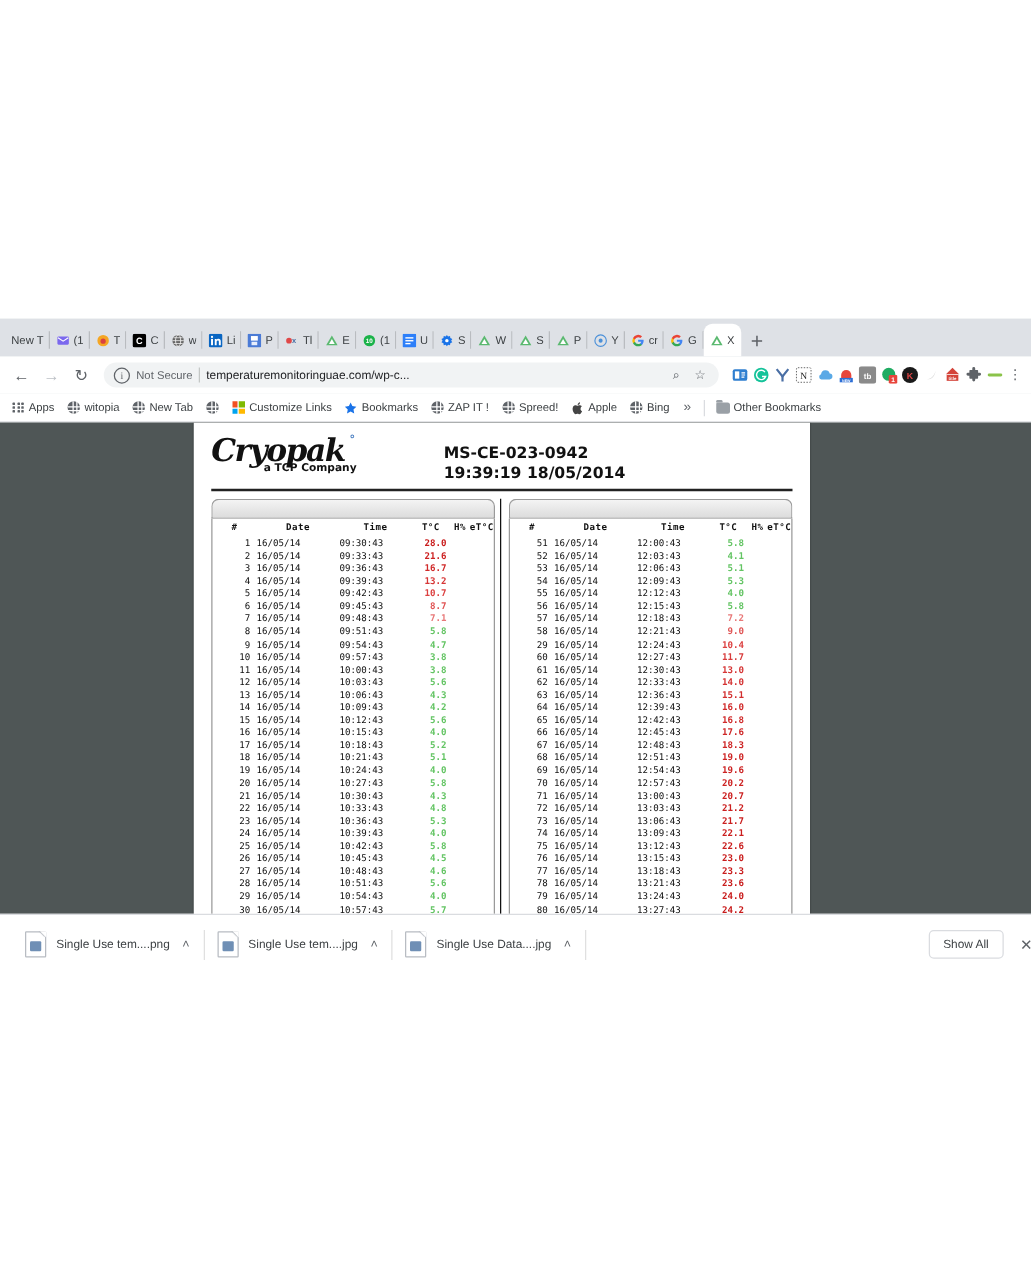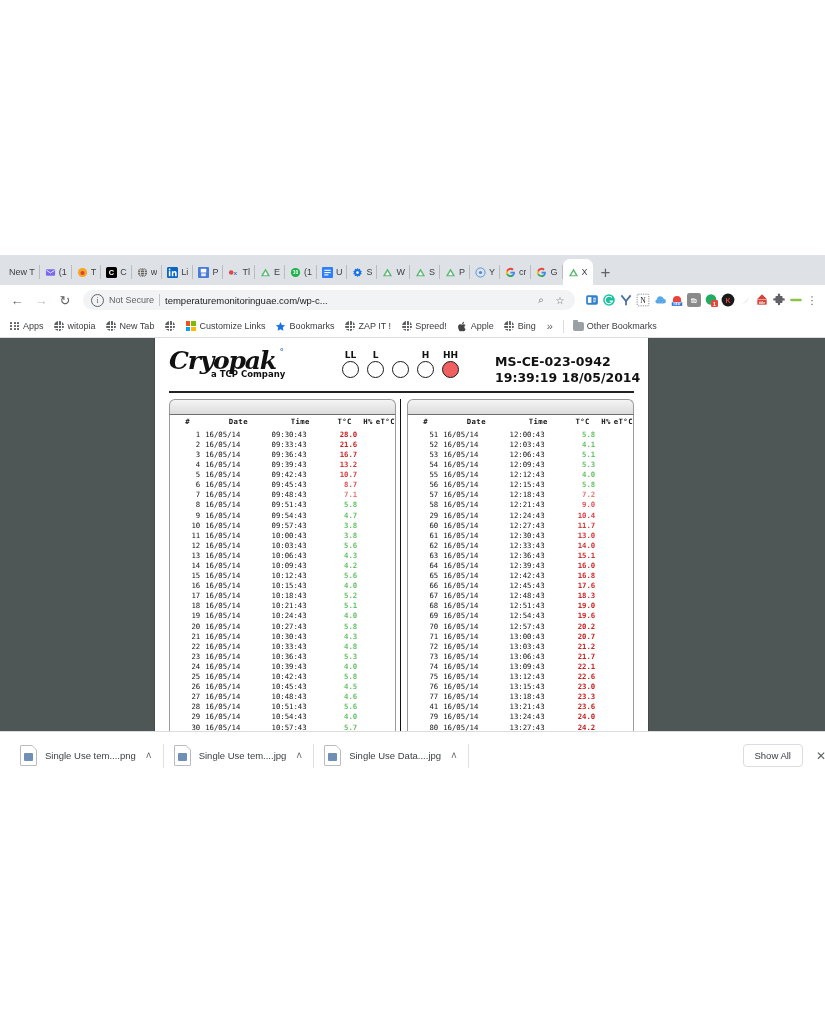--- a/index.html
+++ b/index.html
@@ -458,42 +458,20 @@
 
         <div class="rpt-head">
           <div class="logo-block">
             <div class="logo-main">
               <span>Cryopak</span>
               <span class="logo-deg">°</span>
             </div>
             <div class="logo-sub">a TCP Company</div>
           </div>
 
-          <div class="alarms" id="alarm-container">
-              <div class="alarm">
-                <div class="alarm-lbl">LL</div>
-                <div class="alarm-dot"></div>
-              </div>
-              <div class="alarm">
-                <div class="alarm-lbl">L</div>
-                <div class="alarm-dot"></div>
-              </div>
-              <div class="alarm">
-                <div class="alarm-lbl"></div>
-                <div class="alarm-dot"></div>
-              </div>
-              <div class="alarm">
-                <div class="alarm-lbl">H</div>
-                <div class="alarm-dot"></div>
-              </div>
-              <div class="alarm">
-                <div class="alarm-lbl">HH</div>
-                <div class="alarm-dot on" style="background: rgb(239, 97, 97);"></div>
-              </div>
-            </div>
 
           <div class="meta">
             <div class="meta-line">MS-CE-023-0942</div>
             <div class="meta-line">19:39:19 18/05/2014</div>
           </div>
         </div>
         <div class="head-rule"></div>
 
         <div class="tables">
           <div class="tbl-col left">
@@ -981,21 +959,21 @@
                     </tr>
                     <tr>
                       <td class="c-idx">77</td>
                       <td class="c-date">16/05/14</td>
                       <td class="c-time">13:18:43</td>
                       <td class="c-temp" style="color: rgb(201, 28, 28);">23.3</td>
                       <td class="c-h"></td>
                       <td class="c-et"></td>
                     </tr>
                     <tr>
-                      <td class="c-idx">41</td>
+                      <td class="c-idx">78</td>
                       <td class="c-date">16/05/14</td>
                       <td class="c-time">13:21:43</td>
                       <td class="c-temp" style="color: rgb(200, 27, 27);">23.6</td>
                       <td class="c-h"></td>
                       <td class="c-et"></td>
                     </tr>
                     <tr>
                       <td class="c-idx">79</td>
                       <td class="c-date">16/05/14</td>
                       <td class="c-time">13:24:43</td>

